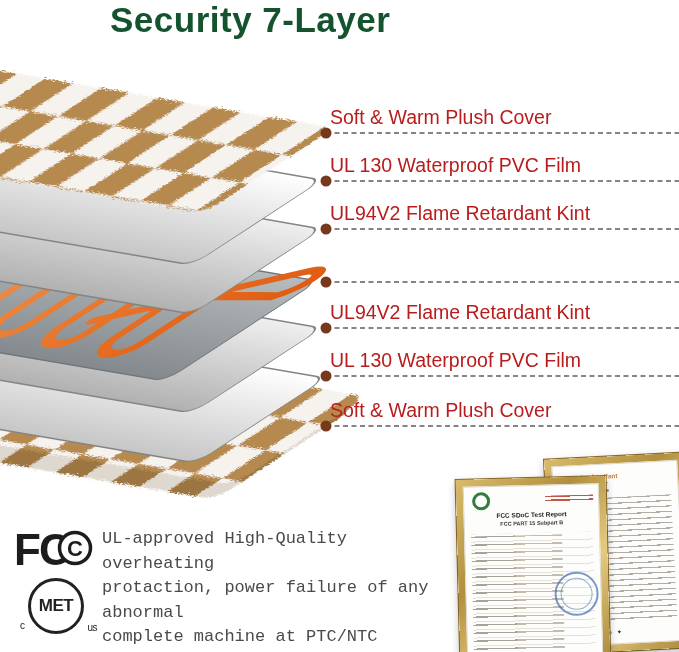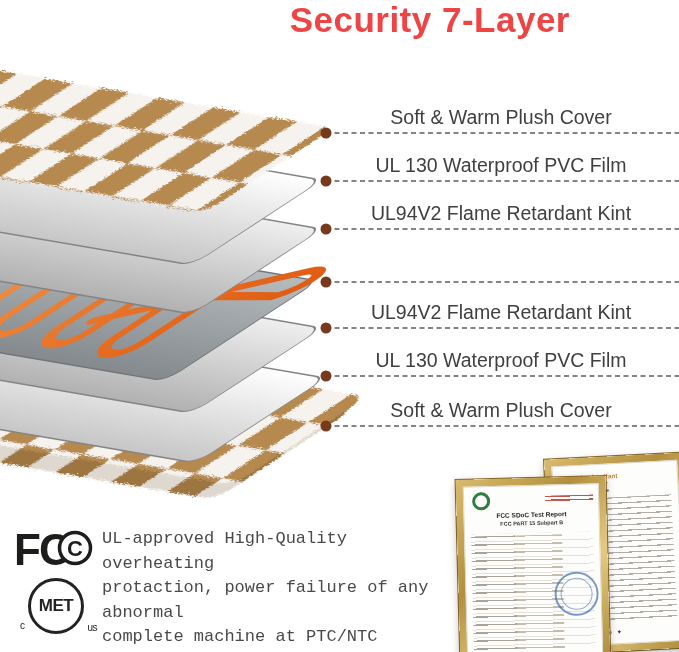--- a/index.html
+++ b/index.html
@@ -1,23 +1,23 @@
 <!DOCTYPE html>
 <html><head>
 <meta charset="utf-8">
 <style>
   html,body{margin:0;padding:0;background:#fff;}
   .stage{position:relative;width:679px;height:652px;background:#fff;overflow:hidden;
          font-family:"Liberation Sans",sans-serif;}
   
-  .title{position:absolute;left:110px;top:0px;width:460px;text-align:right;
-         font-size:35px;line-height:39px;font-weight:700;color:#ef4444;letter-spacing:.5px;}
-  
-  .layer-label{position:absolute;left:330px;width:342px;text-align:center;
-               font-size:19.5px;color:#404040;white-space:nowrap;}
+  .title{position:absolute;left:110px;top:0px;width:460px;text-align:left;
+         font-size:35px;line-height:39px;font-weight:700;color:#14532d;letter-spacing:.5px;}
+  
+  .layer-label{position:absolute;left:330px;width:342px;text-align:left;
+               font-size:19.5px;color:#b91c1c;white-space:nowrap;}
   
   .diagram{position:absolute;left:0;top:0;}
   
   .fcc{position:absolute;left:14px;top:528px;}
   .met{position:absolute;left:28px;top:578px;width:50px;height:50px;border:3.5px solid #222;
        border-radius:50%;display:flex;align-items:center;justify-content:center;
        font-size:17px;font-weight:700;color:#222;letter-spacing:-.5px;}
   .met .c-mark{position:absolute;left:-11px;bottom:0px;font-size:10px;font-weight:400;}
   .met .us-mark{position:absolute;right:-16px;bottom:-2px;font-size:10px;font-weight:400;}
   

